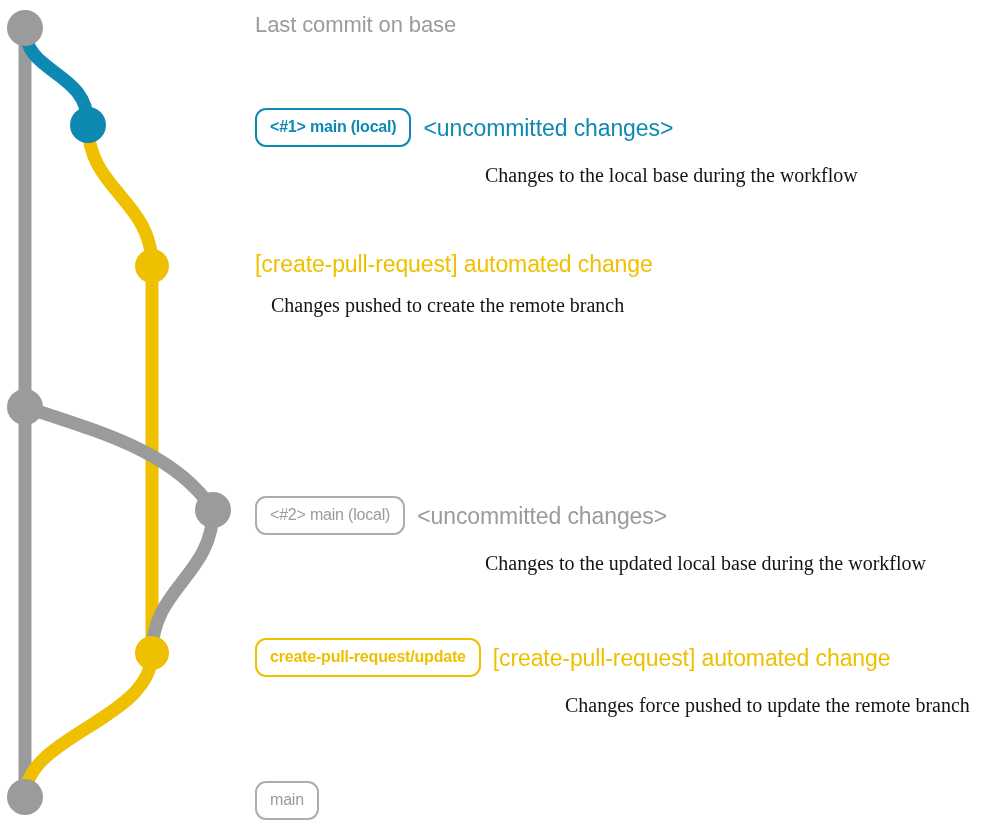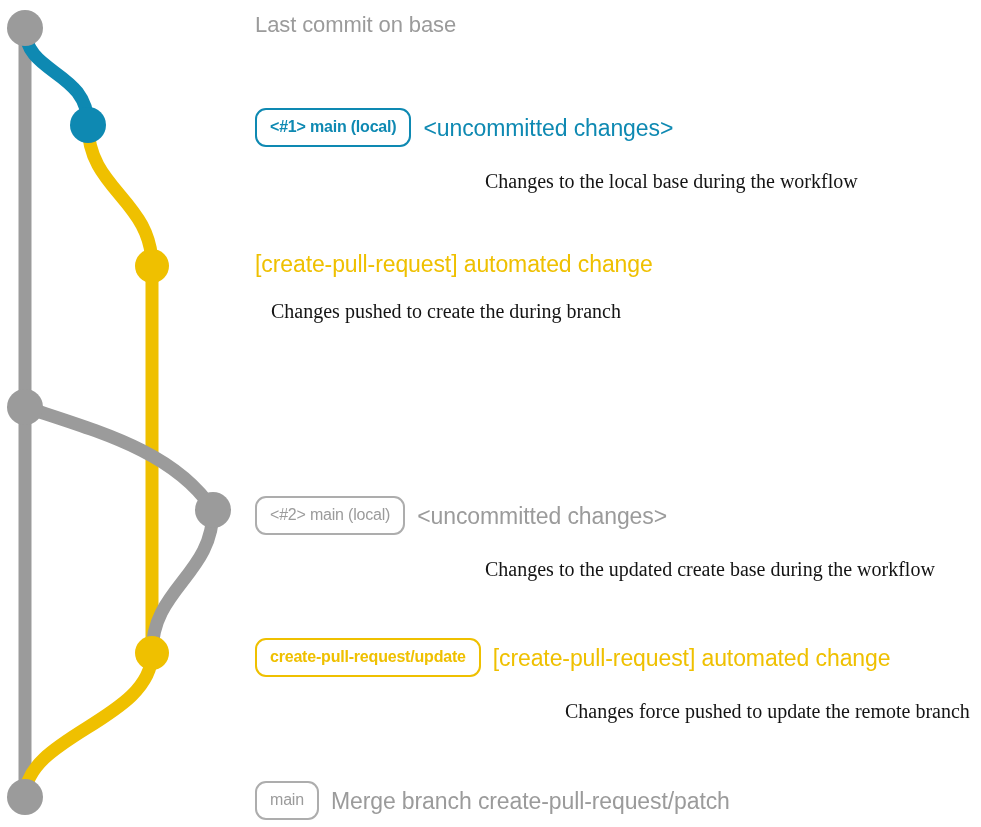--- a/index.html
+++ b/index.html
@@ -70,21 +70,21 @@
   .subject.blue   { color: #0E89B2; }
   .subject.yellow { color: #EFC000; }
   .subject.grey   { color: #9B9B9B; }
 
   .desc {
     font-family: "Liberation Serif", serif;
     font-size: 20px;
     line-height: 24px;
     color: #141414;
     white-space: nowrap;
-    margin-top: 22px;
+    margin-top: 16px;
   }
 
   .plain-title {
     font-size: 22px;
     line-height: 26px;
     color: #9B9B9B;
     white-space: nowrap;
     letter-spacing: -0.1px;
   }
 </style>
@@ -129,40 +129,39 @@
       <span class="badge blue">&lt;#1&gt; main (local)</span>
       <span class="subject blue">&lt;uncommitted changes&gt;</span>
     </div>
     <div class="desc" style="padding-left:485px;">Changes to the local base during the workflow</div>
   </div>
 
   <div class="row" style="top:251px;">
     <div class="row-line">
       <span class="subject yellow">[create-pull-request] automated change</span>
     </div>
-    <div class="desc" style="padding-left:271px;">Changes pushed to create the during branch</div>
+    <div class="desc" style="padding-left:271px;">Changes pushed to create the remote branch</div>
   </div>
 
 
   <div class="row" style="top:496px;">
     <div class="row-line">
       <span class="badge grey">&lt;#2&gt; main (local)</span>
       <span class="subject grey">&lt;uncommitted changes&gt;</span>
     </div>
-    <div class="desc" style="padding-left:485px;">Changes to the updated create base during the workflow</div>
+    <div class="desc" style="padding-left:485px;">Changes to the updated local base during the workflow</div>
   </div>
 
   <div class="row" style="top:638px;">
     <div class="row-line">
       <span class="badge yellow">create-pull-request/update</span>
       <span class="subject yellow">[create-pull-request] automated change</span>
     </div>
     <div class="desc" style="padding-left:565px;">Changes force pushed to update the remote branch</div>
   </div>
 
   <div class="row" style="top:781px;">
     <div class="row-line">
       <span class="badge grey">main</span>
-      <span class="subject grey">Merge branch create-pull-request/patch</span>
     </div>
   </div>
 
 </div>
 
 </body></html>

